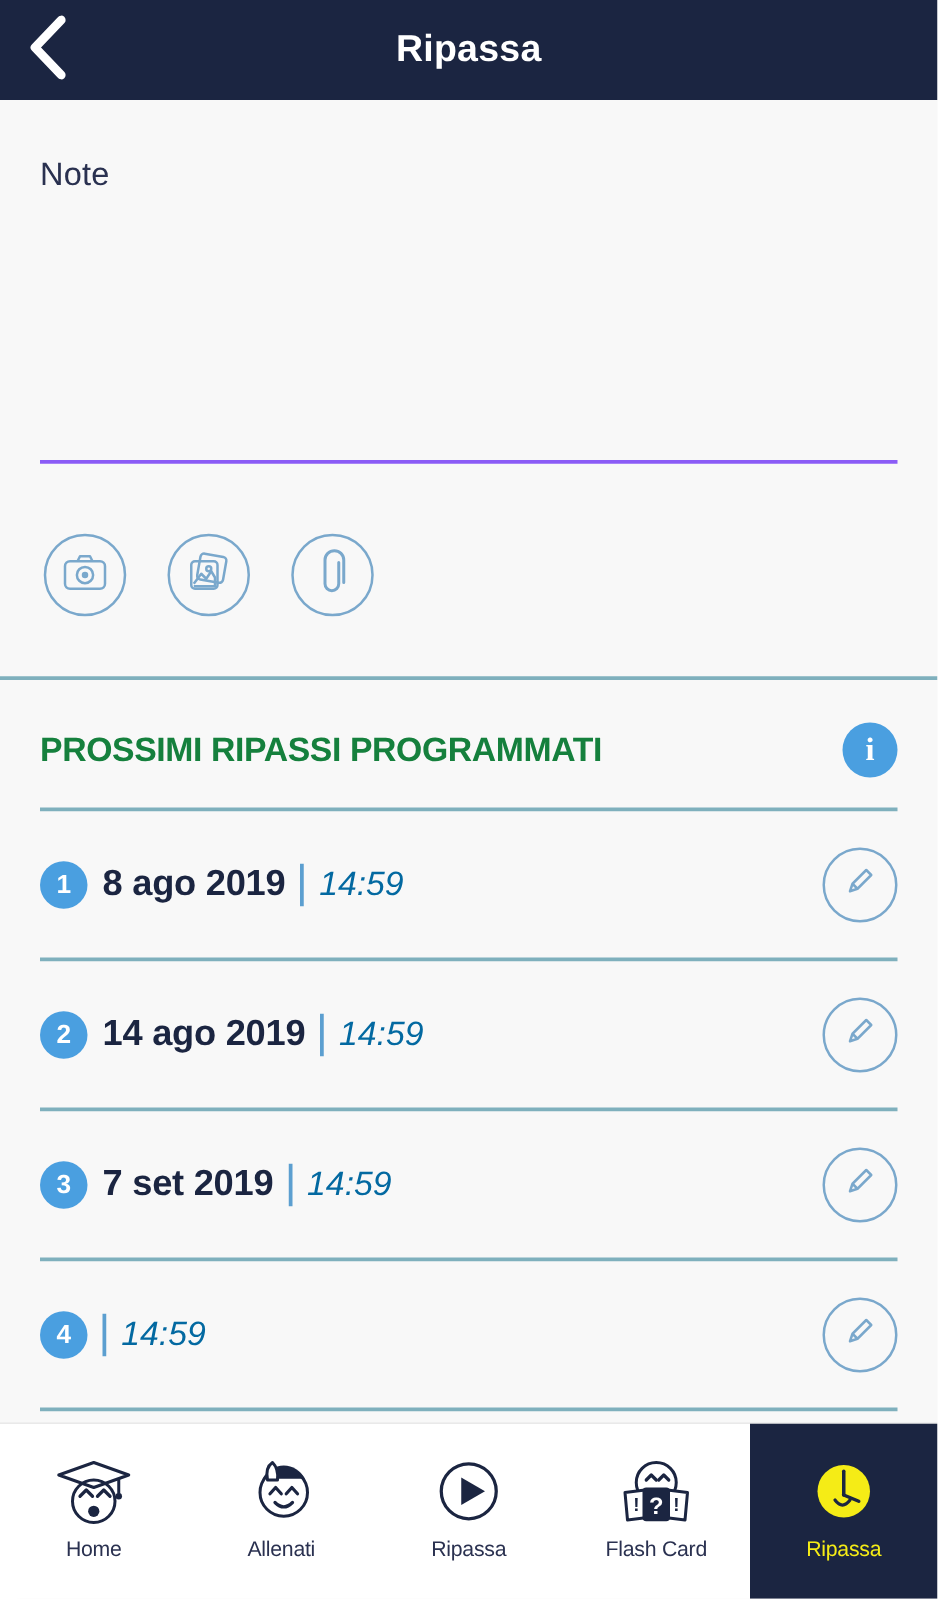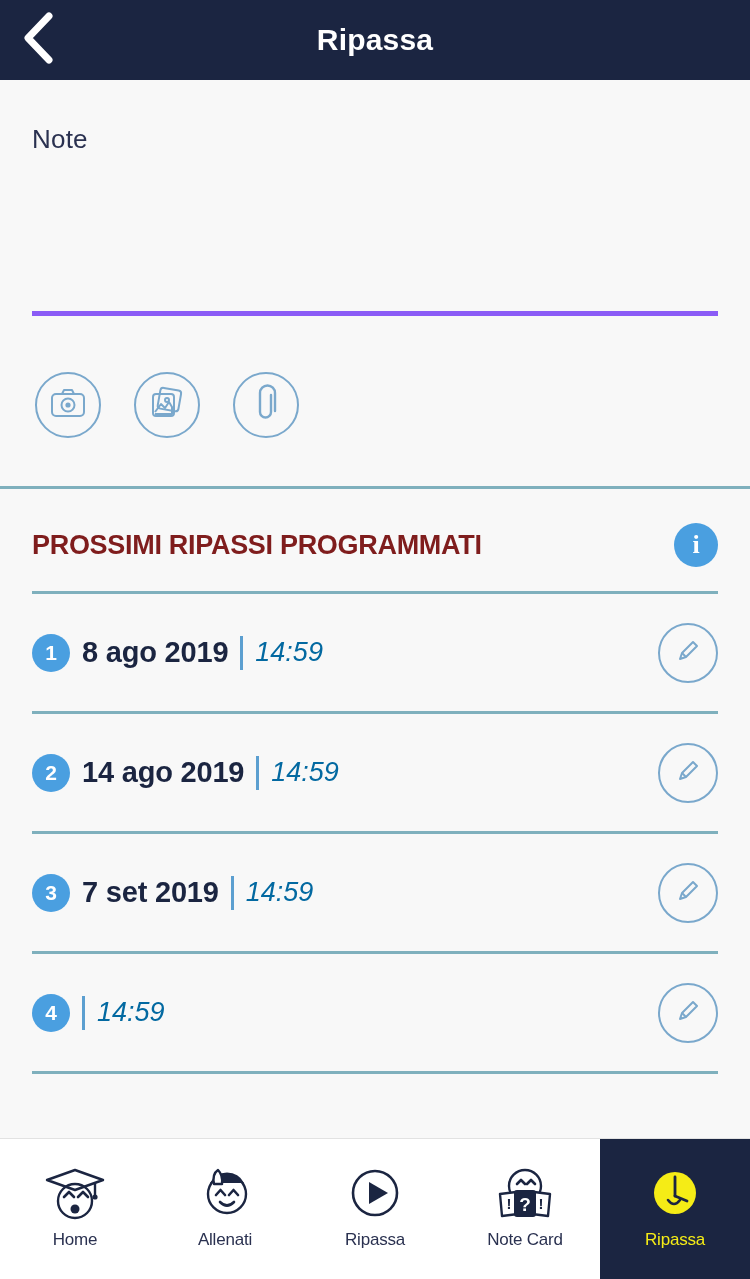--- a/index.html
+++ b/index.html
@@ -39,23 +39,23 @@
     letter-spacing: 0.2px;
   }
 
   
   .note-section {
     flex: 0 0 auto;
     background: #f8f8f8;
     padding: 0 32px;
   }
   .note-input {
-    height: 236px;
+    height: 291px;
     padding-top: 44px;
-    border-bottom: 5px solid #8b5cf6;
+    border-bottom: 3px solid #8b5cf6;
   }
   .note-placeholder {
     color: #2a3150;
     font-size: 26px;
     letter-spacing: 0.2px;
   }
   .attach-row {
     display: flex;
     gap: 33px;
     padding: 56px 0 48px 3px;
@@ -81,21 +81,21 @@
     background: #f8f8f8;
     padding: 0 32px;
     flex: 1 1 auto;
     overflow: hidden;
   }
   .sec-head {
     display: flex; align-items: center; justify-content: space-between;
     padding: 34px 0 24px 0;
   }
   .sec-title {
-    color: #7f1d1d;
+    color: #15803d;
     font-size: 27px;
     font-weight: bold;
     letter-spacing: -0.3px;
   }
   .info-icon {
     width: 44px; height: 44px; border-radius: 50%;
     background: #4a9fe0;
     color: #ffffff;
     display: flex; align-items: center; justify-content: center;
     font-size: 26px; font-weight: bold;
@@ -347,21 +347,21 @@
           <path d="M25 20 l4 -4 l4 4" fill="none" stroke="#1b2541" stroke-width="2.6" stroke-linecap="round" stroke-linejoin="round"></path>
           <path d="M35 20 l4 -4 l4 4" fill="none" stroke="#1b2541" stroke-width="2.6" stroke-linecap="round" stroke-linejoin="round"></path>
           <polygon points="8,30 24,28 26,50 10,52" fill="#ffffff" stroke="#1b2541" stroke-width="2.4" stroke-linejoin="round"></polygon>
           <polygon points="58,30 42,28 40,50 56,52" fill="#ffffff" stroke="#1b2541" stroke-width="2.4" stroke-linejoin="round"></polygon>
           <text x="17" y="45" font-size="15" font-weight="bold" fill="#1b2541" text-anchor="middle" font-family="Liberation Sans, sans-serif">!</text>
           <text x="49" y="45" font-size="15" font-weight="bold" fill="#1b2541" text-anchor="middle" font-family="Liberation Sans, sans-serif">!</text>
           <rect x="22" y="26" width="22" height="27" rx="3" fill="#1b2541"></rect>
           <text x="33" y="47" font-size="19" font-weight="bold" fill="#ffffff" text-anchor="middle" font-family="Liberation Sans, sans-serif">?</text>
         </svg>
       </div>
-      <div class="nav-label">Note Card</div>
+      <div class="nav-label">Flash Card</div>
     </div>
 
     <div class="nav-item active">
       <div class="nav-icon">
         <svg width="62" height="58" viewBox="0 0 62 58">
           <circle cx="31" cy="29" r="21" fill="#f5ec16"></circle>
           <line x1="31" y1="13" x2="31" y2="32" stroke="#1b2541" stroke-width="2.8" stroke-linecap="round"></line>
           <line x1="31" y1="32" x2="43" y2="37" stroke="#1b2541" stroke-width="2.8" stroke-linecap="round"></line>
           <path d="M24 36 q6 8 12 0" fill="none" stroke="#1b2541" stroke-width="2.6" stroke-linecap="round"></path>
         </svg>

